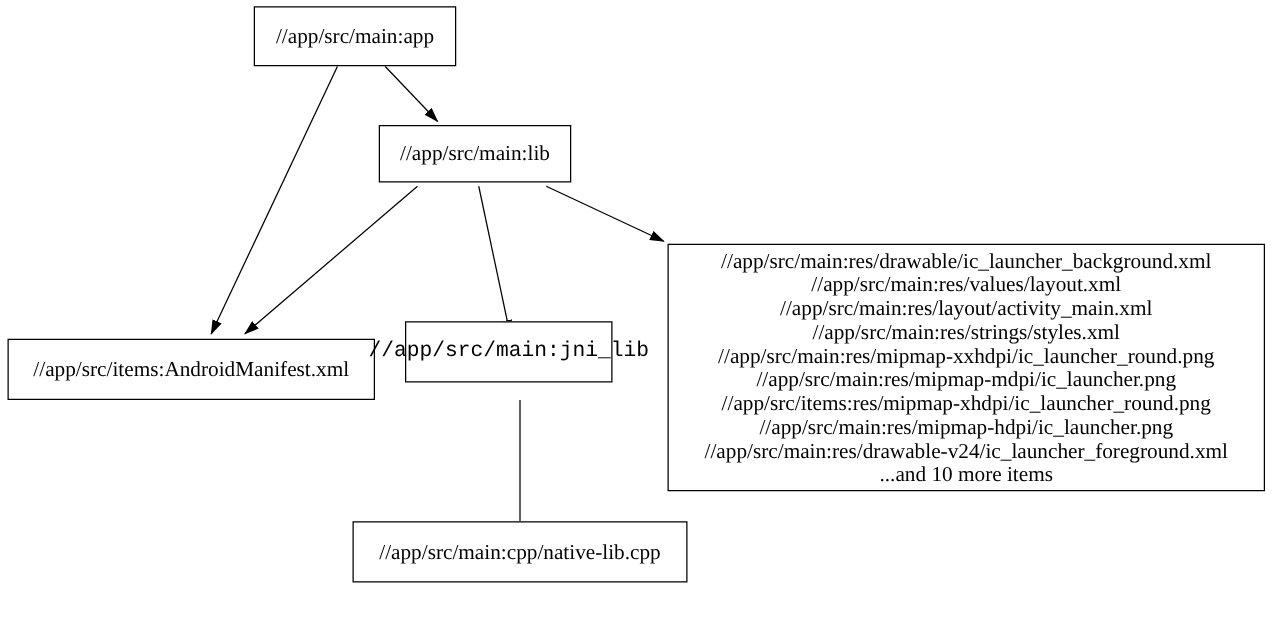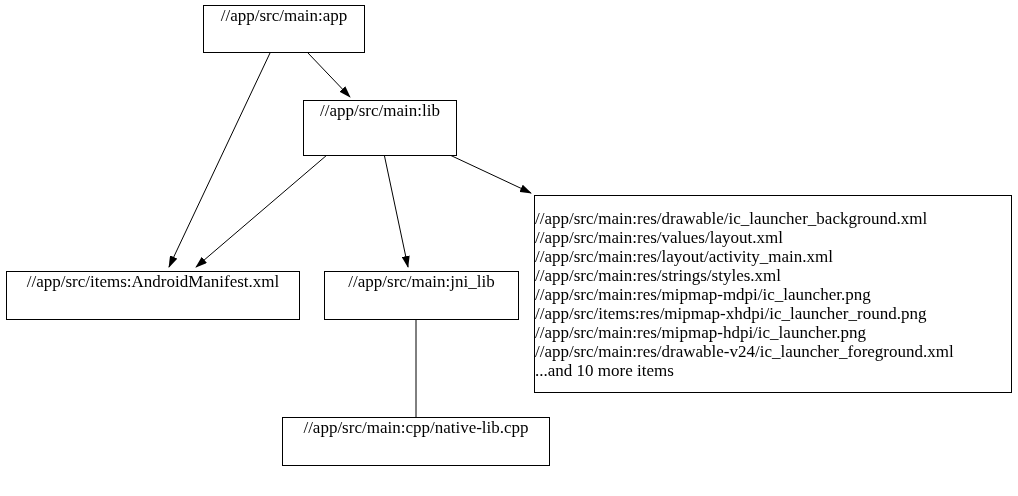--- a/index.html
+++ b/index.html
@@ -22,30 +22,30 @@
     top: 0;
     width: 1018px;
     height: 496px;
   }
   .node {
     position: absolute;
     box-sizing: border-box;
     border: 1px solid #000000;
     background: #ffffff;
     display: flex;
-    align-items: flex-start;
+    align-items: center;
     justify-content: center;
     text-align: center;
     font-size: 17px;
     white-space: nowrap;
   }
   .node-app        { left: 203px; top: 5px;   width: 162px; height: 48px; }
-  .node-lib        { left: 303px; top: 100px; width: 154px; height: 56px; }
+  .node-lib        { left: 303px; top: 100px; width: 154px; height: 46px; }
   .node-manifest   { left: 6px;   top: 271px; width: 294px; height: 49px; }
-  .node-jni-lib    { left: 324px; top: 271px; width: 195px; height: 49px; }
+  .node-jni-lib    { left: 324px; top: 257px; width: 166px; height: 49px; font-family: Liberation Mono, monospace; }
   .node-native-lib { left: 282px; top: 417px; width: 268px; height: 49px; }
   .node-res-group  {
     left: 534px; top: 195px; width: 478px; height: 198px;
     flex-direction: column;
     justify-content: center;
   }
   .node-res-group .res-line {
     line-height: 19px;
   }
 </style>
@@ -82,20 +82,21 @@
 
   <div class="node node-jni-lib">
     <span>//app/src/main:jni_lib</span>
   </div>
 
   <div class="node node-res-group">
     <div class="res-line">//app/src/main:res/drawable/ic_launcher_background.xml</div>
     <div class="res-line">//app/src/main:res/values/layout.xml</div>
     <div class="res-line">//app/src/main:res/layout/activity_main.xml</div>
     <div class="res-line">//app/src/main:res/strings/styles.xml</div>
+    <div class="res-line">//app/src/main:res/mipmap-xxhdpi/ic_launcher_round.png</div>
     <div class="res-line">//app/src/main:res/mipmap-mdpi/ic_launcher.png</div>
     <div class="res-line">//app/src/items:res/mipmap-xhdpi/ic_launcher_round.png</div>
     <div class="res-line">//app/src/main:res/mipmap-hdpi/ic_launcher.png</div>
     <div class="res-line">//app/src/main:res/drawable-v24/ic_launcher_foreground.xml</div>
     <div class="res-line">...and 10 more items</div>
   </div>
 
   <div class="node node-native-lib">
     <span>//app/src/main:cpp/native-lib.cpp</span>
   </div>

